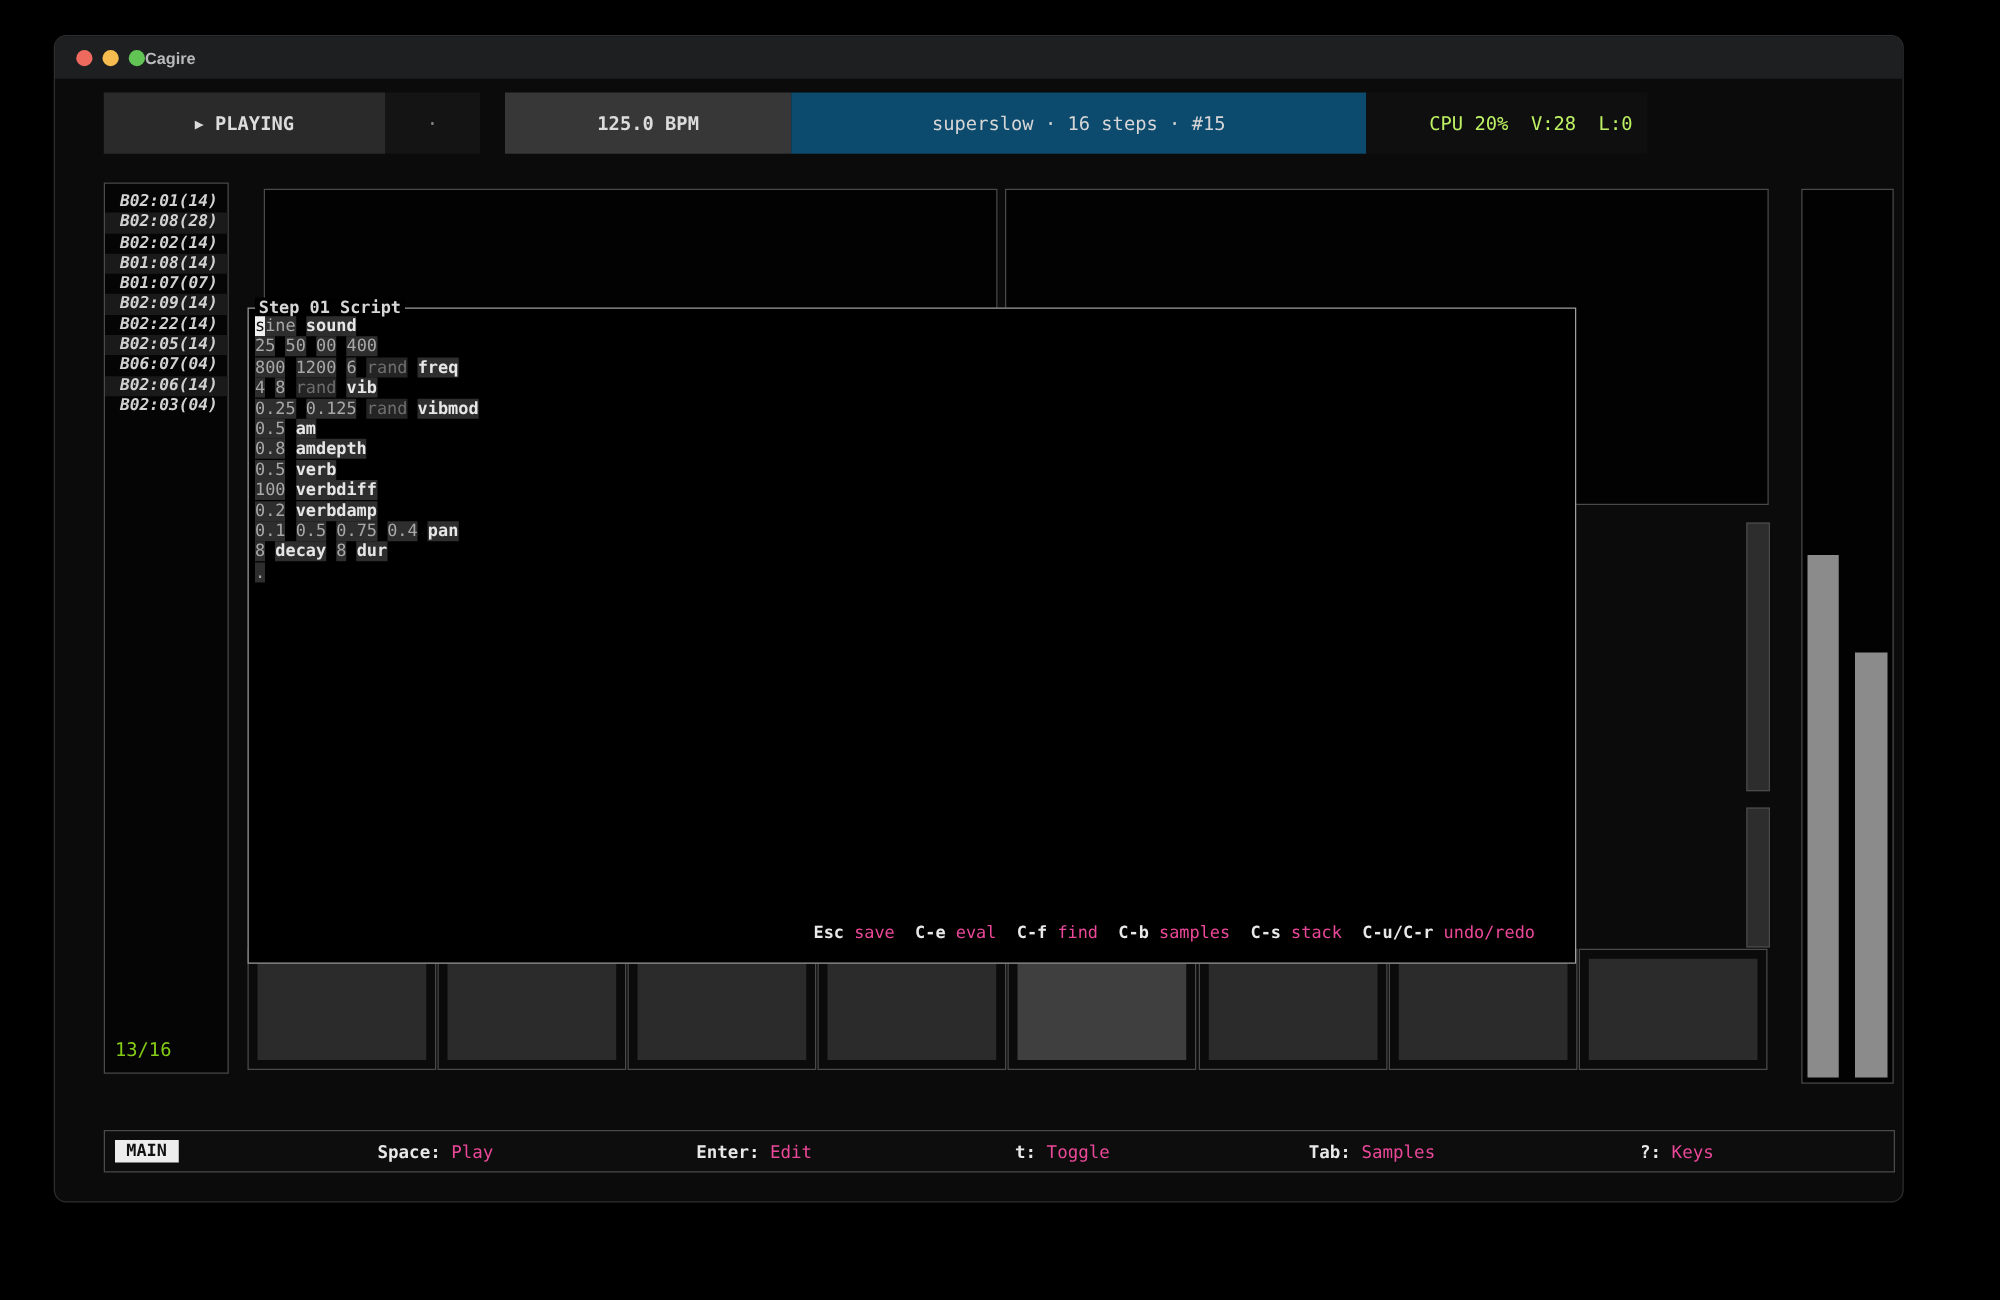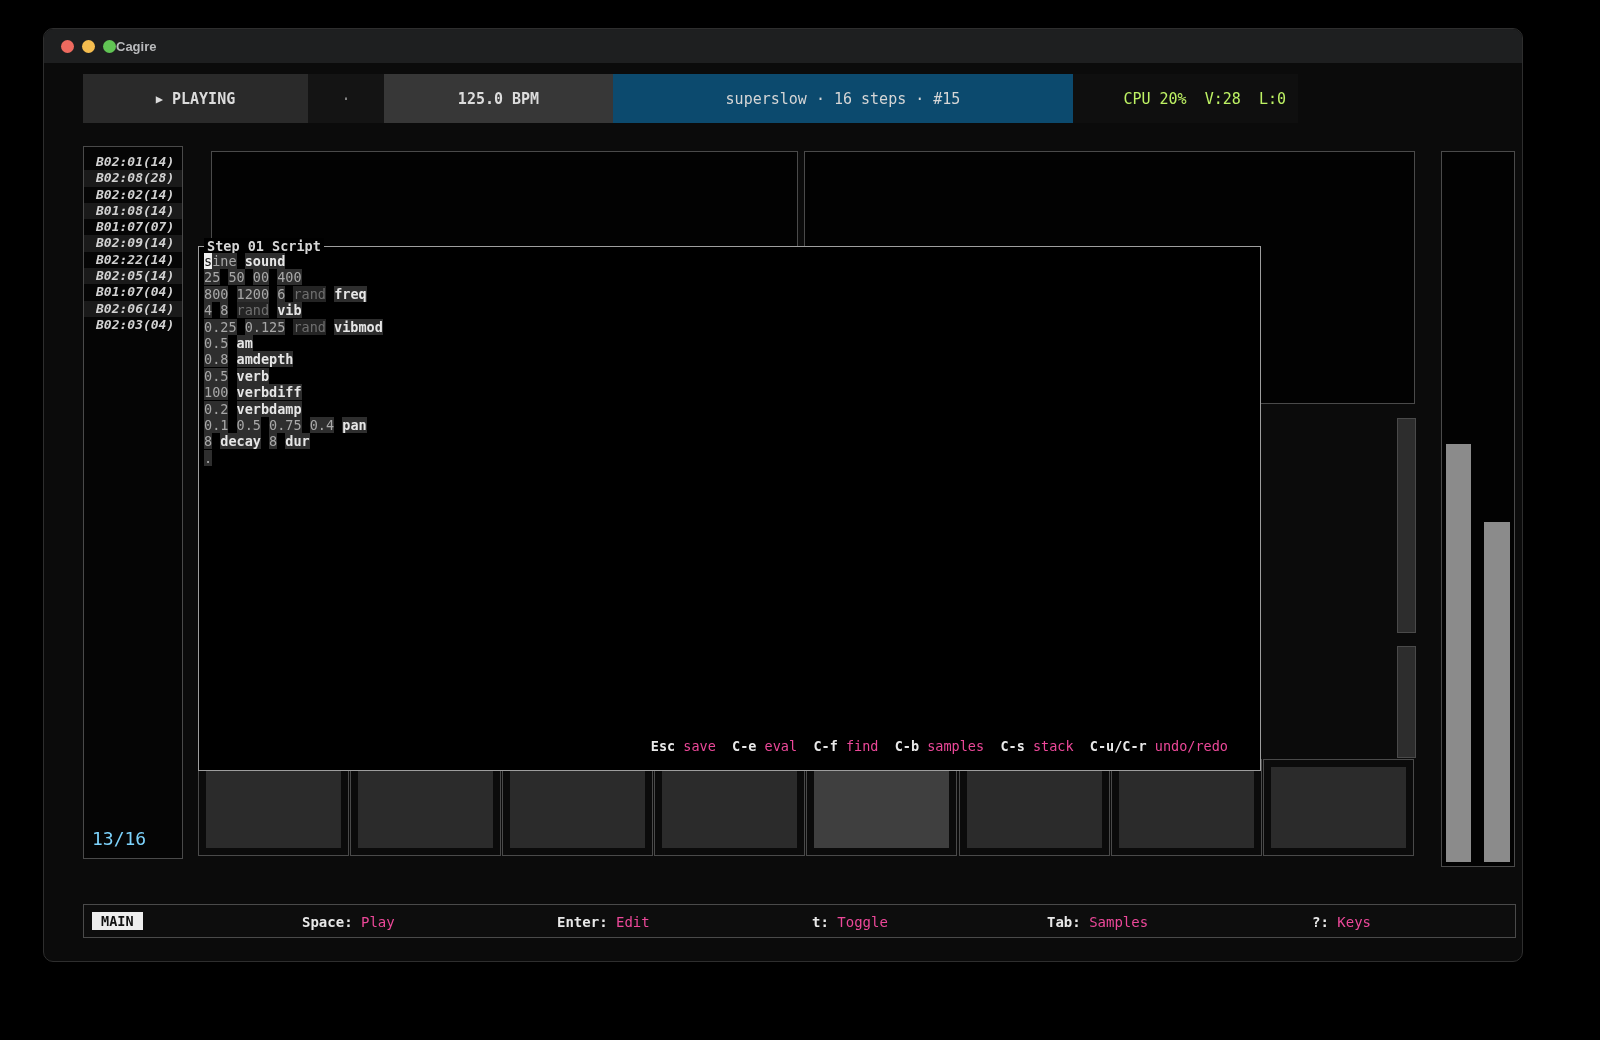--- a/index.html
+++ b/index.html
@@ -14,35 +14,35 @@
   .light.red { background:#ee6a5f; } .light.yellow { background:#f5bd4f; } .light.green { background:#61c454; }
   .win-title { font-family:"Liberation Sans", sans-serif; font-size:13px;
                font-weight:bold; color:#b9babc; }
 
   
   .topbar { position:absolute; left:39px; top:45px; width:1433px; height:49px; display:flex; }
   .seg { height:100%; display:flex; align-items:center; justify-content:center;
          font-size:15px; font-weight:bold; color:#dcdcdc; white-space:pre; }
   .seg-playing { width:225px; background:#2a2a2a; }
   .seg-dot { width:76px; background:#141414; color:#8a8a8a; font-weight:normal; }
-  .seg-bpm { width:229px; background:#373737; }
+  .seg-bpm { width:229px; background:#373737;margin-left:20px; }
   .seg-patch { width:218px; background:#222222; font-weight:normal; color:#d6d6d6; }
   .seg-info { width:460px; background:#0c4a6e; font-weight:normal; color:#d6d6d6; }
   .seg-stats { width:225px; background:#0f0f0f; justify-content:flex-end; padding-right:12px;
                font-weight:normal; color:#bef264; }
   .play-icon { font-size:12px; margin-right:9px; }
 
   
   .sidebar { position:absolute; left:39px; top:117px; width:100px; height:713px;
              border:1px solid #4a4a4a; background:#050505; }
   .sidebar .rows { padding-top:7px; }
   .s-row { height:16.3px; line-height:16.3px; font-size:13px; font-weight:bold; color:#d2d2d2;
            padding-left:12px; white-space:pre;font-style:italic; }
   .s-row.stripe { background:#1a1a1a; }
-  .s-counter { position:absolute; left:8px; bottom:9px; font-size:18px; color:#7dd3fc; }
+  .s-counter { position:absolute; left:8px; bottom:9px; font-size:15px; color:#84cc16; }
 
   
   .panel { position:absolute; border:1px solid #4a4a4a; background:#020202; }
   .panel-tl { left:167px; top:122px; width:587px; height:253px; }
   .panel-tr { left:760px; top:122px; width:611px; height:253px; }
   .strip { position:absolute; border:1px solid #4a4a4a; background:#2d2d2d; width:19px; left:1353px; }
   .strip1 { top:389px; height:215px; }
   .strip2 { top:617px; height:112px; }
 
   
@@ -112,21 +112,21 @@
   <div class="sidebar">
     <div class="rows">
         <div class="s-row">B02:01(14)</div>
         <div class="s-row stripe">B02:08(28)</div>
         <div class="s-row">B02:02(14)</div>
         <div class="s-row stripe">B01:08(14)</div>
         <div class="s-row">B01:07(07)</div>
         <div class="s-row stripe">B02:09(14)</div>
         <div class="s-row">B02:22(14)</div>
         <div class="s-row stripe">B02:05(14)</div>
-        <div class="s-row">B01:07(04)</div>
+        <div class="s-row">B06:07(04)</div>
         <div class="s-row stripe">B02:06(14)</div>
         <div class="s-row">B02:03(04)</div>
       </div>
     <div class="s-counter">13/16</div>
   </div>
 
   <div class="panel panel-tl"></div>
   <div class="panel panel-tr"></div>
   <div class="strip strip1"></div>
   <div class="strip strip2"></div>

